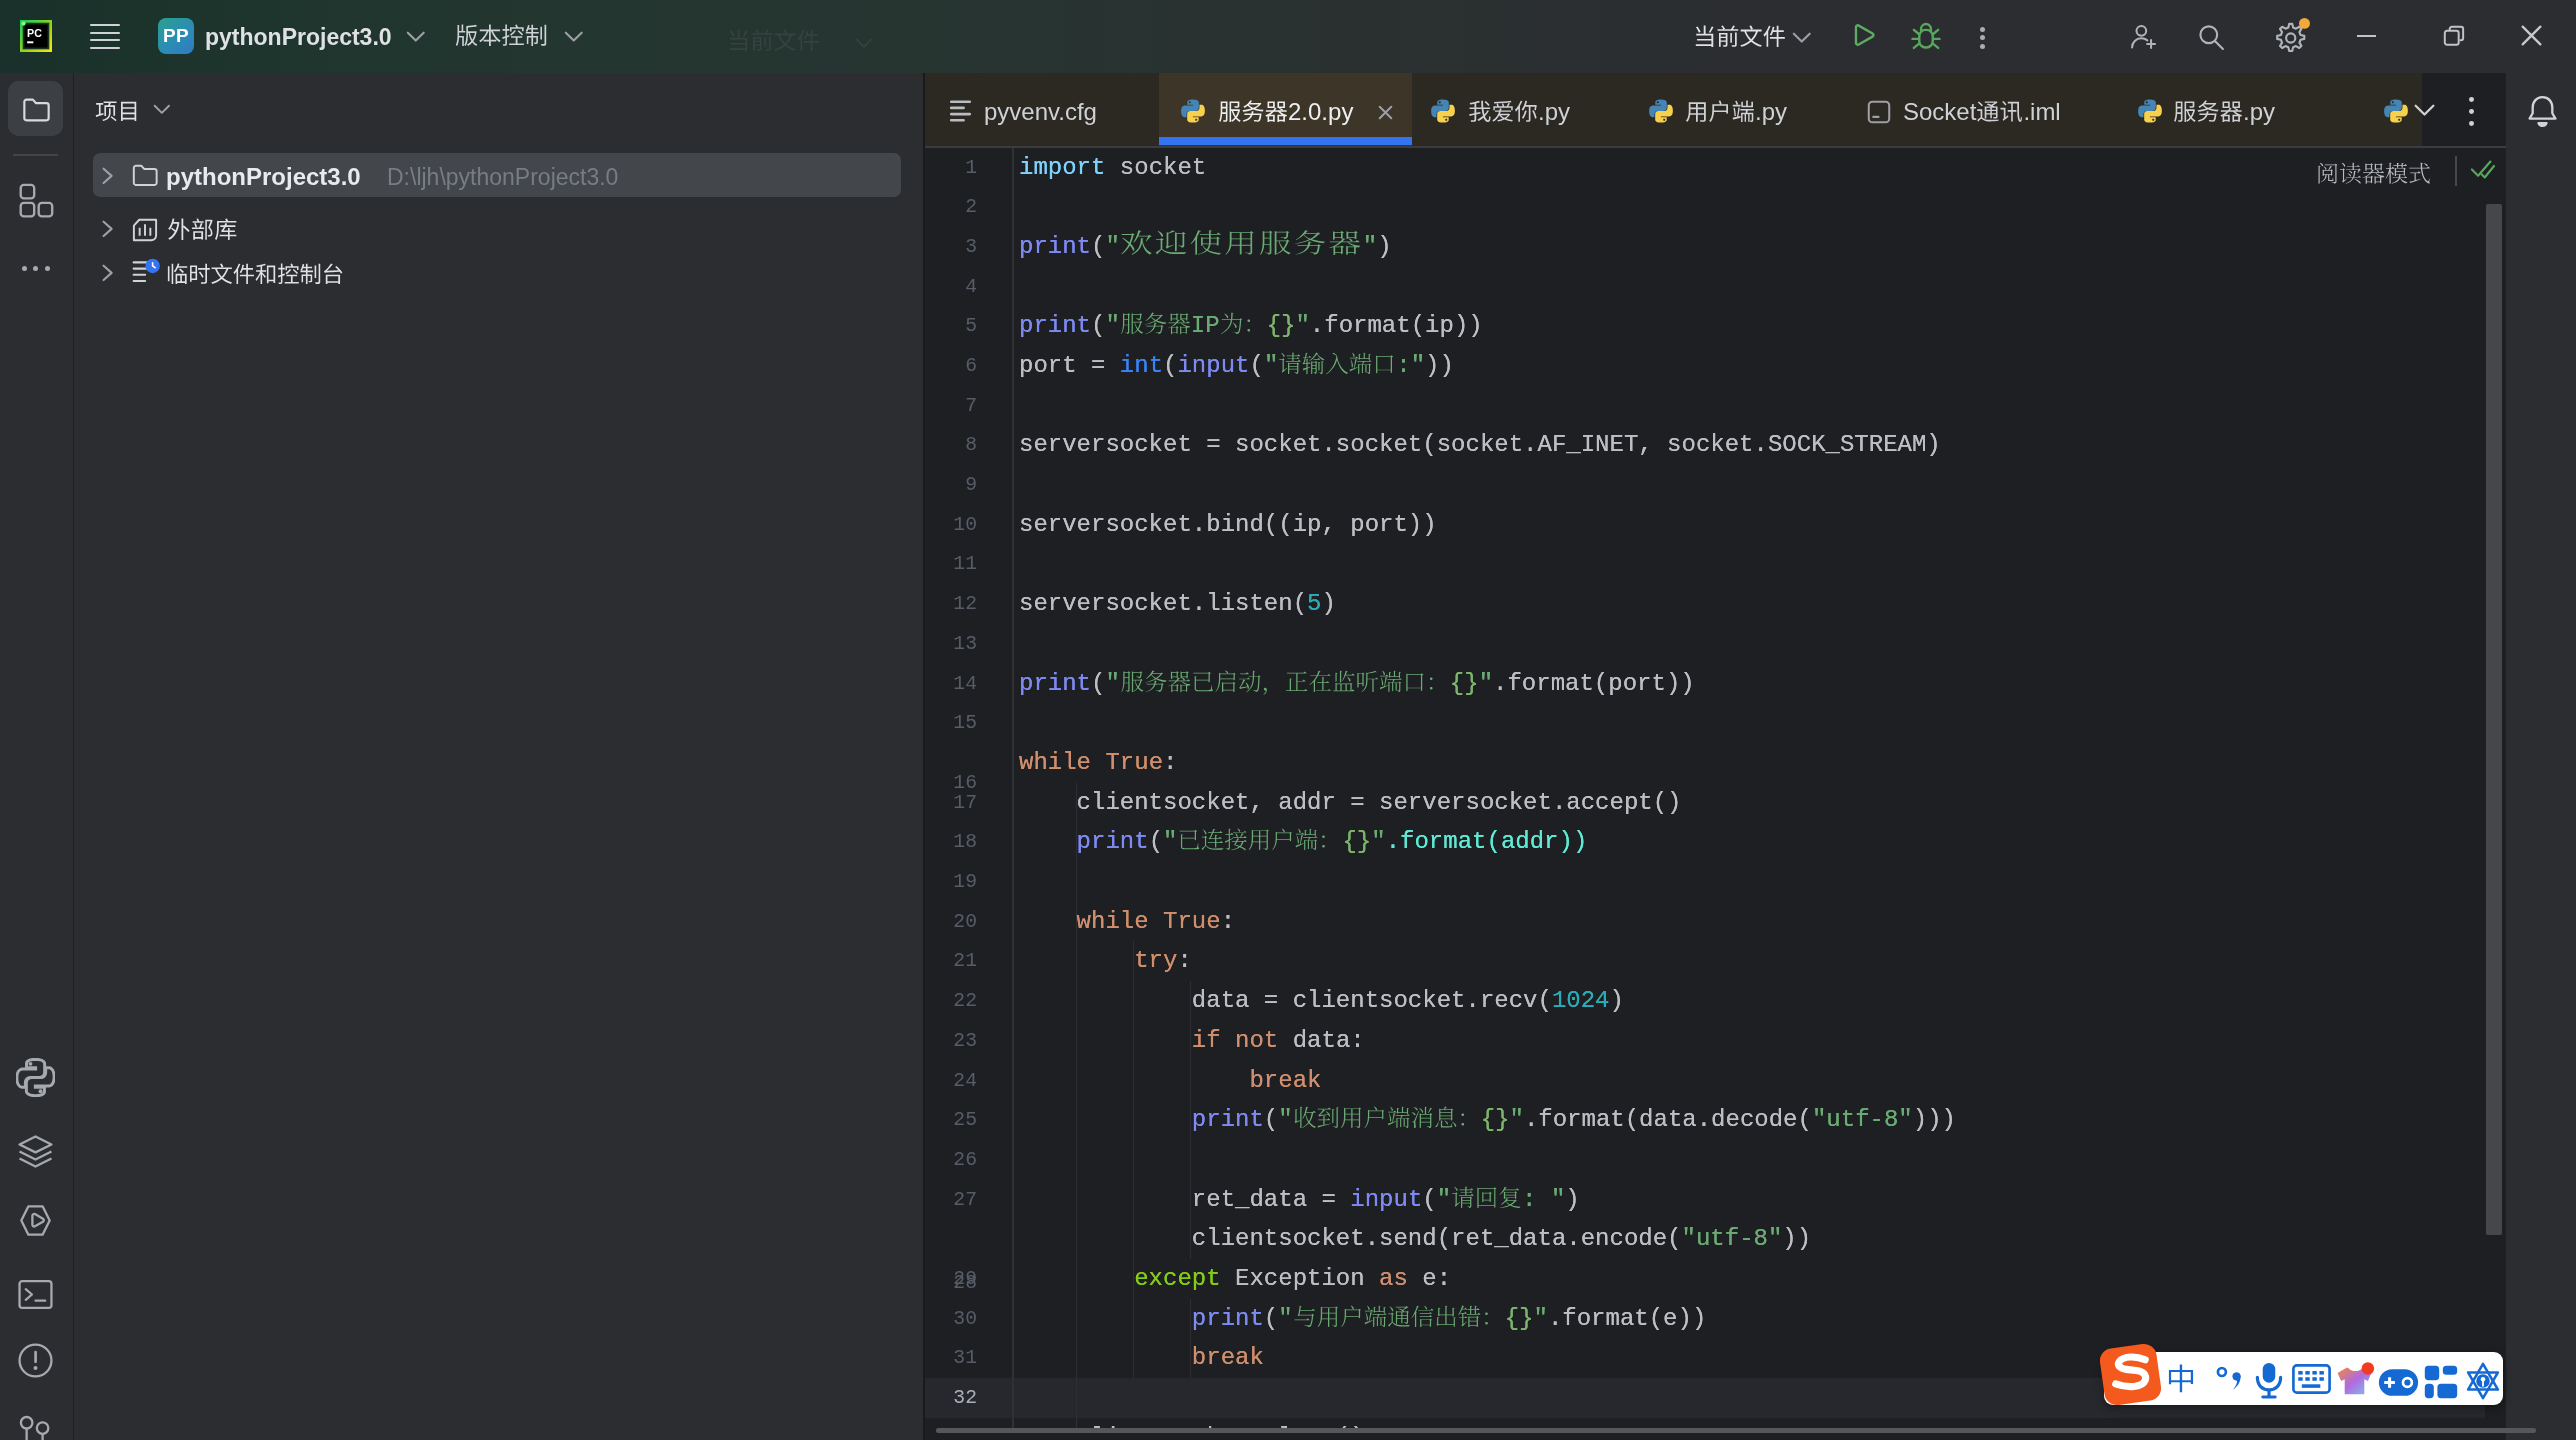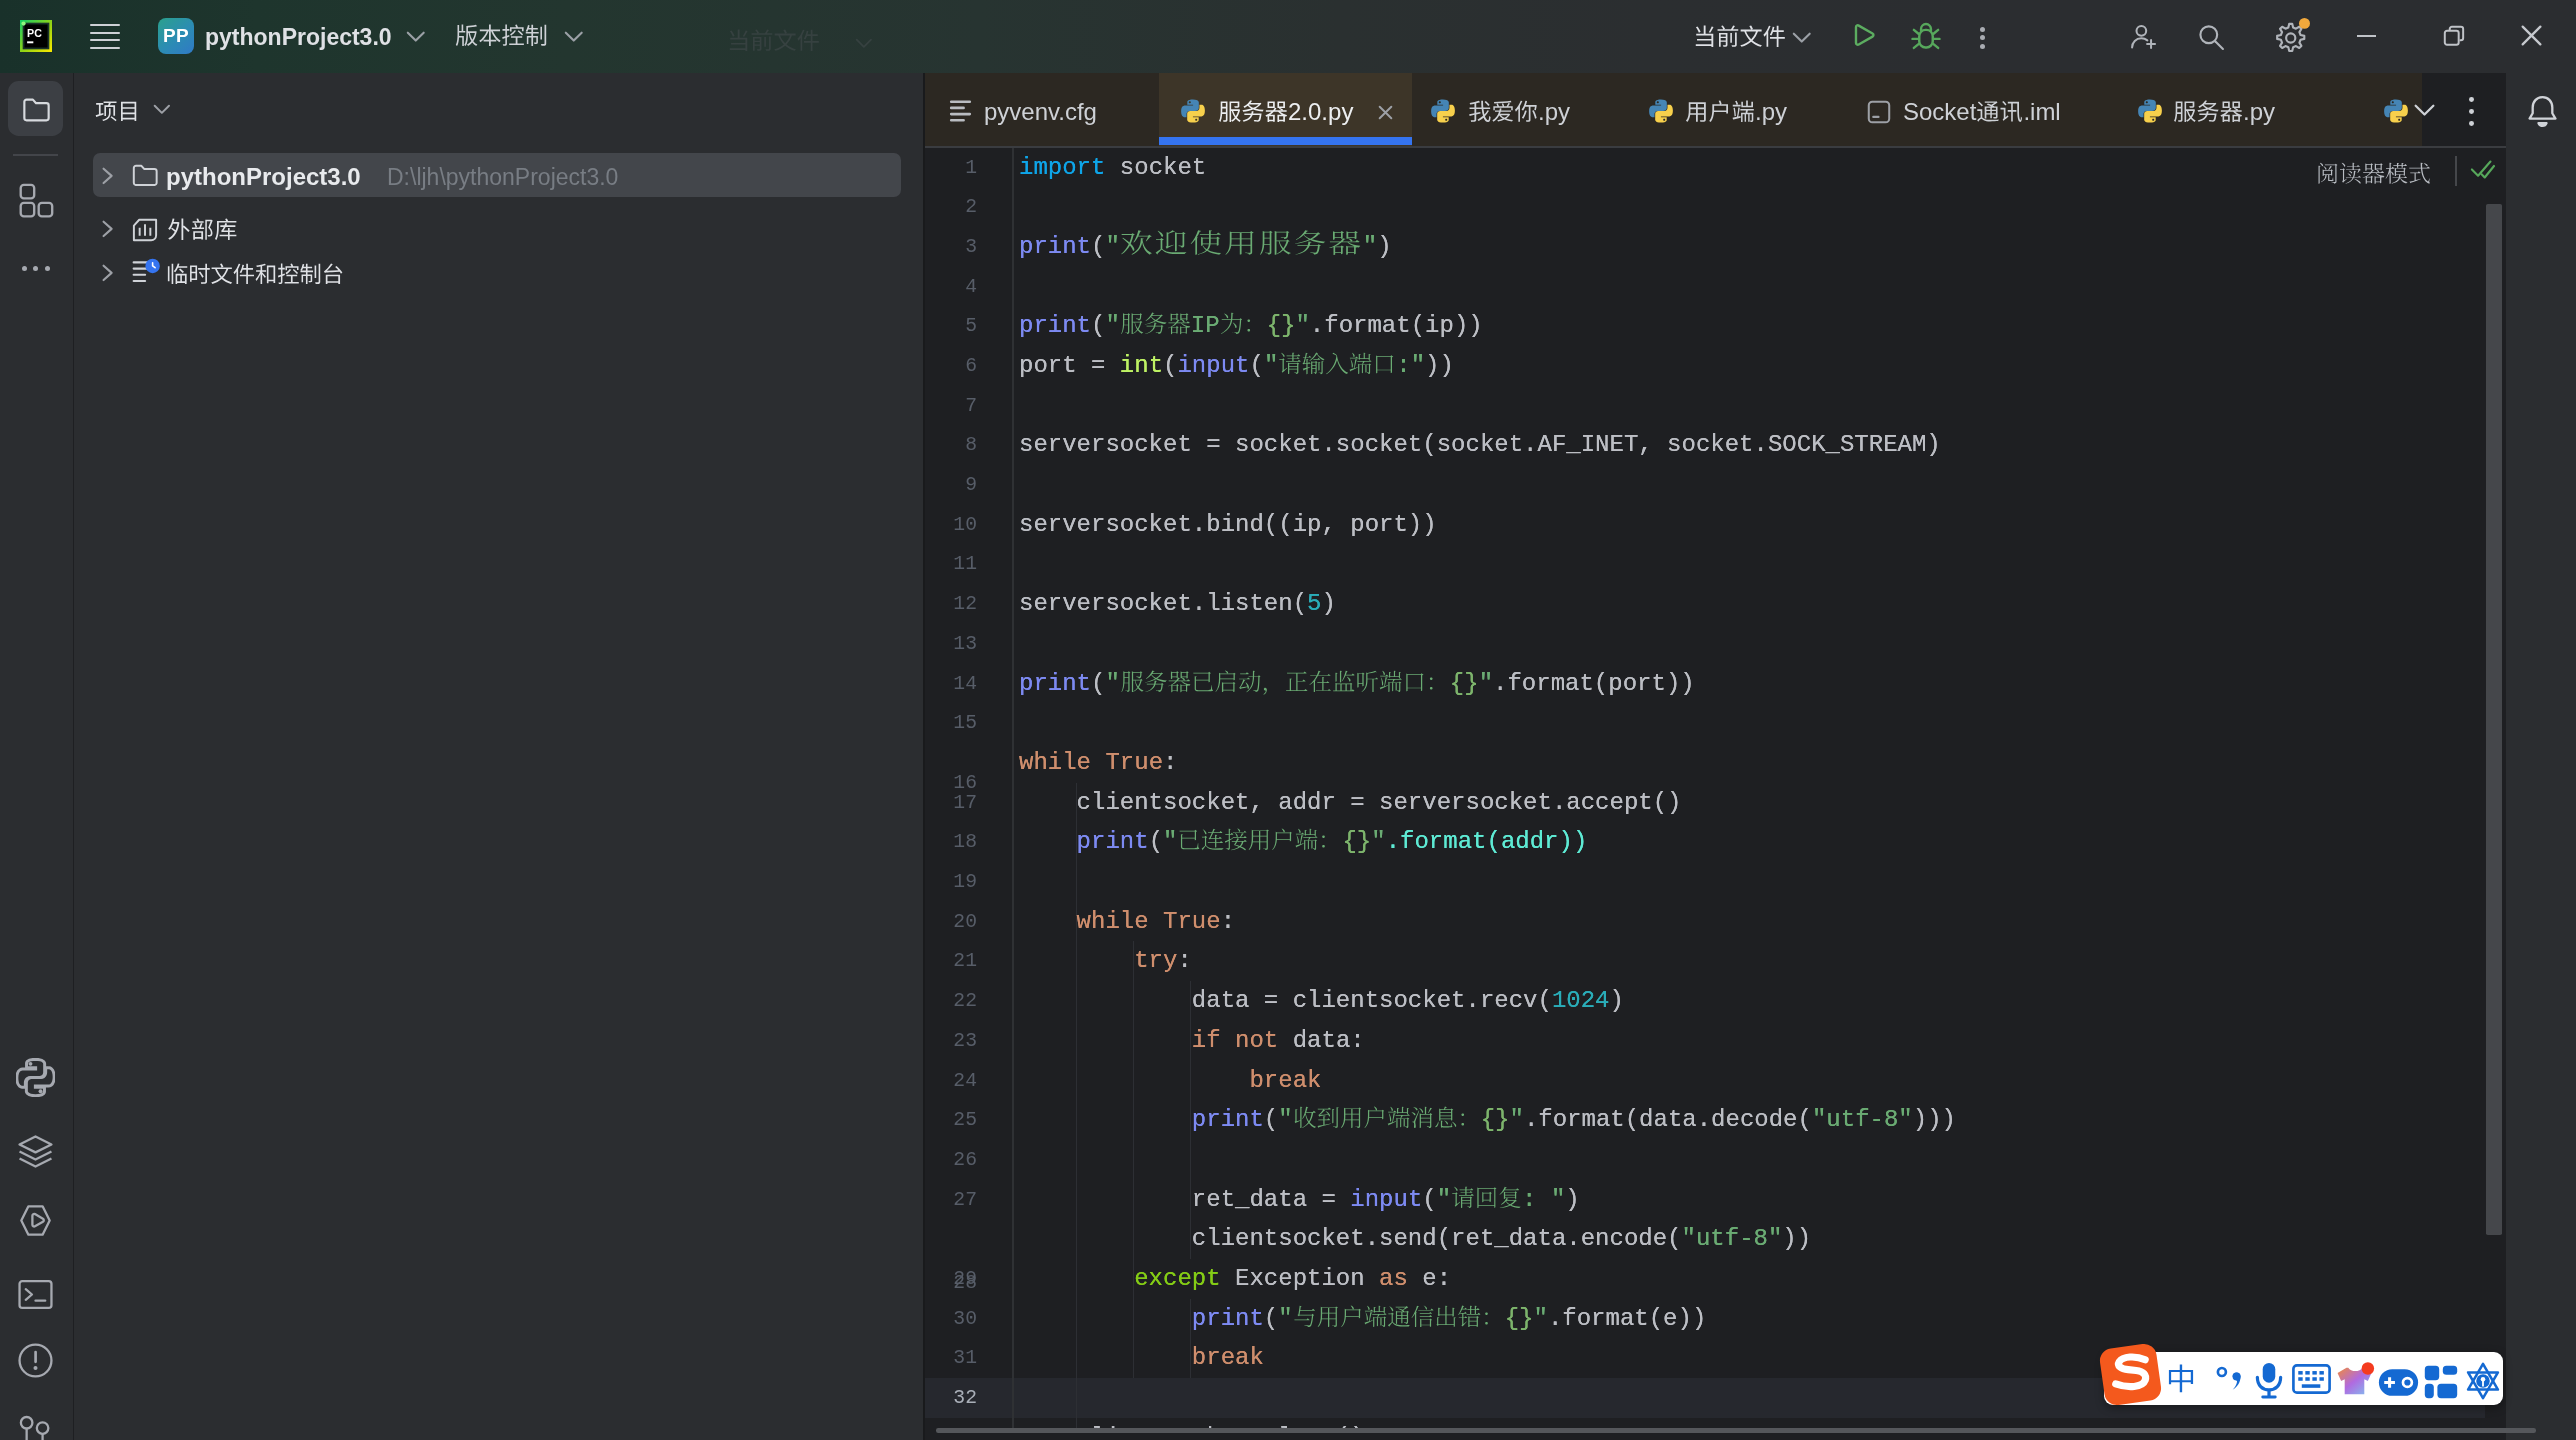--- a/index.html
+++ b/index.html
@@ -22,35 +22,35 @@
   <div style="position:absolute;left:1159px;top:73px;width:253px;height:73px;background:#3d3528"></div>
   <div style="position:absolute;left:925px;top:146px;width:1581px;height:1.8px;background:#3a3c40"></div>
   <div style="position:absolute;left:2506px;top:73px;width:70px;height:1368px;background:#2b2d30"></div>
   <div style="position:absolute;left:925px;top:1378px;width:1560px;height:40px;background:#26282e"></div>
   <div style="position:absolute;left:1012px;top:148px;width:1.8px;height:1292px;background:#2f3134"></div>
   <div class="ig" style="left:1076px;top:783px;height:658px"></div>
 <div class="ig" style="left:1133px;top:941px;height:437px"></div>
 <div class="ig" style="left:1190px;top:981px;height:278px"></div>
 <div class="ig" style="left:1190px;top:1299px;height:79px"></div>
   <div class="gnum" style="top:148px">1</div>
-<div class="cl" style="top:148px"><span style="color:#0ea5e9">import</span><span style="color:#bcbec4"> socket</span></div>
+<div class="cl" style="top:148px"><span style="color:#7dd3fc">import</span><span style="color:#bcbec4"> socket</span></div>
 <div class="gnum" style="top:187px">2</div>
 <div class="gnum" style="top:227px">3</div>
 <div class="cl" style="top:227px"><span style="color:#7d8af2">print</span><span style="color:#bcbec4">(</span><span style="color:#6aab73">"</span><svg class="cjk " width="243" height="34" style="vertical-align:-8px" viewBox="0 -28.5 271.6 37.5">
         <path d="M26.6 -15.7 23.3 -16.4C23.1 -9.6 22 -3.5 12.9 1.8L13.5 2.3C21.9 -1.8 24 -6.8 24.8 -11.8C25.7 -6.3 27.8 -1.1 33.5 2.2C33.7 1.2 34.4 0.9 35.5 0.8L35.6 0.5C28.1 -3.1 25.9 -8.7 25.1 -15V-15.1C26.1 -15.1 26.5 -15.4 26.6 -15.7ZM23.9 -24.3 20.5 -25C19.4 -20 17.3 -15 15 -11.7L15.6 -11.4C17.4 -13.2 19 -15.5 20.3 -18.1H31.3C30.6 -16.5 29.5 -14.2 28.8 -12.9L29.4 -12.7C30.7 -14 32.9 -16.4 34 -17.8C34.7 -17.8 35.1 -17.9 35.4 -18.1L32.8 -20.2L31.3 -19H20.7C21.4 -20.5 22.1 -22 22.6 -23.6C23.4 -23.6 23.8 -23.9 23.9 -24.3ZM3.3 -16.6 2.7 -16.3C4.9 -14.5 7.6 -12.2 9.8 -9.7C7.8 -5.5 5.1 -1.6 1.3 1.3L1.9 1.7C6 -1 9 -4.5 11.1 -8.2C12.7 -6.2 13.9 -4.3 14.4 -2.5C16.5 -1.3 17.5 -4.6 12 -10C13.5 -13.2 14.5 -16.5 15.2 -19.7C16 -19.8 16.3 -19.8 16.6 -20.1L14.2 -21.9L12.8 -20.8H1.7L2 -19.9H13.1C12.6 -17.1 11.7 -14.2 10.5 -11.4C8.7 -13 6.3 -14.7 3.3 -16.6Z M42.5 -24.6 42.1 -24.4C43.7 -22.8 45.8 -20.1 46.4 -18.2C48.7 -16.9 50.2 -20.8 42.5 -24.6ZM61.3 -23.6 58.6 -25C57.6 -24.3 56.1 -23.2 54.7 -22.3L52.1 -22.8V-7.7C52.1 -7.2 52 -7.1 51 -6.7L52.3 -4.4C52.6 -4.5 53 -4.8 53.2 -5.3C56 -6.5 58.7 -7.8 60.2 -8.5L60.1 -8.9C57.9 -8.3 55.7 -7.7 54 -7.2V-21.2C56 -21.9 58.5 -22.8 60 -23.4C60.8 -23.2 61.1 -23.3 61.3 -23.6ZM61.5 -22.9V-1.6H61.7C62.7 -1.6 63.4 -2 63.4 -2.2V-21.2H69.9V-8.5C69.9 -8 69.7 -7.8 69.1 -7.8C68.5 -7.8 65.4 -8 65.4 -8V-7.6C66.8 -7.4 67.6 -7.2 68 -7C68.4 -6.7 68.6 -6.2 68.7 -5.8C71.5 -6 71.8 -6.9 71.8 -8.2V-20.9C72.5 -21 73.1 -21.2 73.4 -21.4L70.6 -23.2L69.5 -22.1H63.8ZM45.4 -3.8C43.9 -2.9 41.5 -1.1 39.8 -0.1L41.8 1.9C42.1 1.6 42.1 1.4 42 1.2C43.2 -0.2 45.3 -2.2 46.1 -3.1C46.4 -3.5 46.8 -3.5 47.3 -3.1C50.8 0.3 54.5 1.3 61.3 1.3C65.5 1.3 68.8 1.3 72.4 1.3C72.5 0.5 73.1 0 74 -0.1V-0.5C69.7 -0.4 66.2 -0.4 62 -0.4C55.3 -0.4 51.2 -0.9 47.8 -3.9C47.6 -4.1 47.4 -4.2 47.3 -4.2V-13.9C48.2 -14 48.8 -14.2 49 -14.4L46.2 -16.4L44.9 -15H40.2L40.4 -14.1H45.4Z M99.5 -25V-20.9H89.1L89.4 -20H99.5V-16.7H92.7L90.6 -17.5V-7.9H90.9C91.7 -7.9 92.5 -8.2 92.5 -8.4V-9.5H99.3C99 -7.3 98.3 -5.5 97 -3.9C95.3 -5 93.9 -6.3 92.9 -7.8L92.3 -7.5C93.3 -5.7 94.6 -4.2 96.1 -2.9C94.2 -1 91.2 0.5 86.9 1.7L87.2 2.2C91.8 1.2 95.1 -0.3 97.3 -2.1C100.7 0.2 105.3 1.6 111.2 2.2C111.4 1.4 112.1 0.8 113 0.7V0.4C107.1 0 102.1 -1.1 98.4 -3.1C100 -4.9 100.9 -7 101.2 -9.5H108.2V-7.9H108.5C109.1 -7.9 110.1 -8.4 110.2 -8.6V-15.5C110.9 -15.6 111.5 -15.8 111.7 -16.1L109 -17.8L107.8 -16.7H101.4V-20H111.8C112.3 -20 112.6 -20.2 112.7 -20.5C111.6 -21.4 109.7 -22.6 109.7 -22.6L108.1 -20.9H101.4V-23.9C102.3 -24 102.6 -24.3 102.7 -24.8ZM108.2 -10.4H101.3L101.4 -11.8V-15.8H108.2ZM92.5 -10.4V-15.8H99.5V-11.8L99.4 -10.4ZM87.3 -25.1C85.4 -19.4 82.2 -13.7 79 -10.1L79.6 -9.8C81.2 -11.2 82.7 -12.9 84.2 -14.8V2.2H84.5C85.2 2.2 86.1 1.8 86.1 1.7V-16.3C86.7 -16.3 87.1 -16.6 87.2 -16.8L85.8 -17.2C87.1 -19.2 88.3 -21.4 89.2 -23.6C90 -23.6 90.5 -23.8 90.7 -24.2Z M124.7 -15H133.9V-8.8H124.4C124.7 -10.5 124.7 -12.2 124.7 -13.9ZM124.7 -15.9V-22.1H133.9V-15.9ZM122.7 -22.9V-13.8C122.7 -8.1 122.2 -2.5 117.8 1.9L118.4 2.3C122.1 -0.5 123.7 -4.2 124.3 -7.9H133.9V2H134.2C135.2 2 135.9 1.6 135.9 1.4V-7.9H145.8V-0.6C145.8 -0.1 145.6 0.1 144.8 0.1C144 0.1 140 -0.2 140 -0.2V0.3C141.7 0.5 142.8 0.7 143.3 1C143.8 1.3 144.1 1.7 144.1 2.2C147.4 1.9 147.7 1 147.7 -0.4V-21.7C148.5 -21.8 149.2 -22.1 149.5 -22.3L146.5 -24.2L145.4 -22.9H125.1L122.7 -23.8ZM145.8 -15V-8.8H135.9V-15ZM145.8 -15.9H135.9V-22.1H145.8Z M172.9 -23.4V2.3H173.2C174.2 2.3 174.9 1.9 174.9 1.7V-12.7H177.4C178.2 -9.2 179.5 -6.2 181.5 -3.8C179.8 -1.8 177.7 -0.1 175.1 1.3L175.5 1.7C178.3 0.5 180.6 -1 182.4 -2.7C184.1 -0.8 186.2 0.7 188.8 1.9C189.2 1.1 189.9 0.7 190.8 0.6L191 0.3C188.1 -0.7 185.6 -2.2 183.6 -4C185.9 -6.6 187.3 -9.5 188.2 -12.5C189 -12.6 189.4 -12.6 189.6 -12.9L187.3 -14.7L185.9 -13.6H178H174.9V-22.6H186C185.9 -19.8 185.8 -18 185.3 -17.6C185.1 -17.5 184.8 -17.4 184.2 -17.4C183.6 -17.4 181.1 -17.6 179.8 -17.7L179.7 -17.1C180.9 -17 182.4 -16.8 182.9 -16.6C183.3 -16.3 183.5 -15.9 183.5 -15.4C184.6 -15.4 185.8 -15.7 186.5 -16.2C187.6 -16.9 187.9 -18.9 188 -22.4C188.7 -22.5 189.1 -22.6 189.3 -22.8L186.8 -24.4L185.7 -23.4H175.3L172.9 -24.3ZM186.1 -12.7C185.4 -10 184.2 -7.4 182.5 -5.1C180.5 -7.2 179.1 -9.8 178.2 -12.7ZM161.4 -22.6H167.3V-16.7H161.4ZM159.5 -23.4V-14.5C159.5 -8.9 159.4 -2.9 156.6 2L157.3 2.3C160 -0.9 160.9 -5 161.2 -8.9H167.3V-0.6C167.3 -0.1 167.1 0.1 166.4 0.1C165.8 0.1 162.4 -0.2 162.4 -0.2V0.3C163.8 0.4 164.7 0.7 165.2 1C165.7 1.2 165.9 1.7 166 2.2C168.9 1.9 169.2 1 169.2 -0.4V-22.3C169.9 -22.4 170.4 -22.6 170.6 -22.8L168 -24.5L166.9 -23.4H161.8L159.5 -24.3ZM161.4 -15.8H167.3V-9.8H161.3C161.4 -11.4 161.4 -13 161.4 -14.5Z M214.1 -12 210.6 -12.5C210.5 -11.1 210.3 -9.7 209.8 -8.4H198.2L198.5 -7.5H209.6C207.9 -3.4 204.2 -0.1 196.1 1.9L196.3 2.3C206 0.4 210 -3.1 211.8 -7.5H221.2C220.8 -3.7 220.1 -1 219.3 -0.4C219 -0.2 218.6 -0.1 217.9 -0.1C217.2 -0.1 214.3 -0.3 212.7 -0.4V0.1C214.1 0.2 215.7 0.5 216.3 0.8C216.8 1.1 216.9 1.6 216.9 2C218.3 2 219.7 1.7 220.5 1.1C222 0.1 222.8 -3 223.2 -7.4C223.9 -7.4 224.4 -7.6 224.6 -7.8L222.1 -9.5L220.9 -8.4H212.1C212.4 -9.4 212.6 -10.3 212.8 -11.3C213.5 -11.3 214 -11.5 214.1 -12ZM210.6 -24.4 207.1 -25.2C205.1 -21.5 201 -17.2 196.7 -14.7L197.2 -14.3C200.1 -15.6 202.9 -17.6 205.2 -19.7C206.7 -17.8 208.7 -16.2 211.1 -14.9C206.8 -12.9 201.4 -11.4 195.6 -10.4L195.8 -9.9C202.5 -10.7 208.1 -12.1 212.7 -14.2C216.8 -12.3 221.7 -11.2 227.4 -10.5C227.6 -11.4 228.3 -11.9 229.3 -12.1V-12.4C223.9 -12.8 218.8 -13.6 214.5 -15C217.6 -16.6 220.2 -18.5 222.2 -20.7C223.1 -20.8 223.6 -20.8 223.9 -21L221.5 -23L219.8 -21.8H207.4C208.1 -22.6 208.6 -23.3 209.2 -24.1C210.1 -23.9 210.4 -24.1 210.6 -24.4ZM212.7 -15.7C209.8 -16.9 207.4 -18.4 205.7 -20.2L206.6 -21H219.5C217.8 -19 215.5 -17.2 212.7 -15.7Z M255.1 -16.3V-16.6H262.3V-15.2H262.6C263.3 -15.2 264.2 -15.6 264.3 -15.8V-22.1C265 -22.2 265.6 -22.4 265.8 -22.7L263.2 -24.4L262 -23.3H255.2L253.1 -24.1V-15.5H253.4C254 -15.5 254.6 -15.7 254.9 -15.9C256.1 -15.1 257.5 -13.8 258.1 -12.9C260.2 -12 261.4 -15.1 255.1 -16.3ZM240.5 1.9V0.3H247V1.6H247.3C247.9 1.6 248.9 1.2 248.9 1V-5.7C249.6 -5.8 250.2 -6.1 250.5 -6.3L247.8 -8L246.6 -6.9H240.7L240.2 -7.1C243.4 -8.4 245.9 -10 247.8 -11.7H254.2C256.1 -9.9 258.3 -8.5 261.6 -7.3L261.2 -6.9H254.9L252.8 -7.7V2.3H253.1C253.9 2.3 254.7 2 254.7 1.8V0.3H261.6V1.8H261.9C262.5 1.8 263.4 1.3 263.5 1.2V-5.7C264.2 -5.8 264.7 -6 265 -6.2L267.1 -5.8C267.3 -6.6 267.8 -7.2 268.4 -7.3L268.4 -7.7C262.2 -8.3 258.2 -9.8 255.2 -11.7H266.9C267.4 -11.7 267.7 -11.8 267.8 -12.2C266.7 -13.1 264.8 -14.2 264.8 -14.2L263.1 -12.6H248.8C249.5 -13.3 250.2 -14.1 250.7 -14.9C251.5 -14.8 252 -15 252.2 -15.3L249.1 -16.3C248.3 -15.1 247.4 -13.8 246.2 -12.6H234.5L234.8 -11.7H245.2C242.5 -9.3 238.8 -7 233.8 -5.5L234.2 -5.2C235.8 -5.5 237.3 -6 238.6 -6.5V2.5H238.9C239.7 2.5 240.5 2.1 240.5 1.9ZM261.6 -6V-0.6H254.7V-6ZM247 -6V-0.6H240.5V-6ZM262.3 -22.4V-17.5H255.1V-22.4ZM240 -15V-16.6H247V-15.7H247.2C247.9 -15.7 248.8 -16.1 248.9 -16.3V-22.1C249.6 -22.2 250.2 -22.4 250.4 -22.7L247.8 -24.4L246.6 -23.3H240.2L238.1 -24.1V-14.5H238.4C239.2 -14.5 240 -14.9 240 -15ZM247 -22.4V-17.5H240V-22.4Z" fill="#6aab73"></path>
       </svg><span style="color:#6aab73">"</span><span style="color:#bcbec4">)</span></div>
 <div class="gnum" style="top:267px">4</div>
 <div class="gnum" style="top:306px">5</div>
 <div class="cl" style="top:306px"><span style="color:#7d8af2">print</span><span style="color:#bcbec4">(</span><span style="color:#6aab73">"</span><svg class="cjk " width="71" height="29.4" style="vertical-align:-7px" viewBox="0 -25.0 78.9 32.9">
         <path d="M12.7 -20.5V2H12.9C13.6 2 14.1 1.6 14.1 1.5V-11.1H16C16.5 -8 17.5 -5.4 18.9 -3.3C17.7 -1.6 16.2 -0.1 14.3 1.1L14.6 1.5C16.6 0.4 18.2 -0.9 19.5 -2.4C20.8 -0.7 22.3 0.6 24.1 1.7C24.4 1 25 0.6 25.6 0.5L25.7 0.3C23.6 -0.6 21.9 -1.9 20.4 -3.5C22 -5.8 23 -8.3 23.7 -11C24.3 -11 24.6 -11.1 24.7 -11.3L23.1 -12.9L22.1 -11.9H16.4H14.1V-19.8H22.1C22.1 -17.3 22 -15.8 21.6 -15.5C21.5 -15.3 21.3 -15.3 20.9 -15.3C20.4 -15.3 18.6 -15.4 17.6 -15.5L17.6 -15C18.5 -14.9 19.5 -14.7 19.9 -14.5C20.2 -14.3 20.3 -13.9 20.3 -13.5C21.1 -13.5 22 -13.8 22.5 -14.2C23.2 -14.8 23.5 -16.6 23.5 -19.6C24 -19.7 24.3 -19.8 24.5 -20L22.7 -21.4L21.9 -20.5H14.4L12.7 -21.3ZM22.2 -11.1C21.7 -8.8 20.9 -6.5 19.6 -4.4C18.2 -6.3 17.1 -8.5 16.5 -11.1ZM4.5 -19.8H8.7V-14.7H4.5ZM3.1 -20.5V-12.7C3.1 -7.8 3 -2.5 1 1.8L1.5 2C3.4 -0.8 4.1 -4.4 4.3 -7.8H8.7V-0.5C8.7 -0.1 8.5 0.1 8.1 0.1C7.6 0.1 5.2 -0.2 5.2 -0.2V0.3C6.2 0.4 6.8 0.6 7.2 0.8C7.5 1.1 7.7 1.5 7.7 1.9C9.8 1.7 10.1 0.9 10.1 -0.3V-19.5C10.5 -19.6 10.9 -19.8 11.1 -20L9.2 -21.5L8.4 -20.5H4.8L3.1 -21.3ZM4.5 -13.9H8.7V-8.5H4.4C4.5 -10 4.5 -11.4 4.5 -12.7Z M40.8 -10.5 38.2 -10.9C38.1 -9.7 38 -8.5 37.7 -7.4H29.3L29.5 -6.6H37.5C36.3 -3 33.7 -0.1 27.8 1.6L28 2C34.9 0.3 37.8 -2.7 39.1 -6.6H45.8C45.6 -3.3 45.1 -0.9 44.5 -0.3C44.2 -0.2 44 -0.1 43.5 -0.1C43 -0.1 40.9 -0.3 39.8 -0.4V0.1C40.7 0.2 41.9 0.4 42.3 0.7C42.7 0.9 42.8 1.4 42.8 1.8C43.8 1.8 44.7 1.5 45.3 1C46.4 0.1 47 -2.6 47.3 -6.5C47.8 -6.5 48.2 -6.6 48.3 -6.8L46.5 -8.3L45.6 -7.4H39.3C39.5 -8.2 39.7 -9 39.8 -9.9C40.3 -9.9 40.7 -10.1 40.8 -10.5ZM38.2 -21.4 35.7 -22.1C34.3 -18.8 31.3 -15.1 28.3 -12.9L28.6 -12.6C30.7 -13.7 32.7 -15.4 34.3 -17.3C35.5 -15.6 36.9 -14.2 38.6 -13.1C35.5 -11.3 31.6 -10 27.4 -9.1L27.6 -8.7C32.4 -9.4 36.4 -10.6 39.8 -12.4C42.7 -10.8 46.2 -9.8 50.3 -9.2C50.5 -10 51 -10.4 51.7 -10.6V-10.9C47.8 -11.2 44.1 -11.9 41.1 -13.2C43.3 -14.5 45.1 -16.2 46.6 -18.2C47.2 -18.2 47.6 -18.2 47.8 -18.4L46.1 -20.1L44.8 -19.1H35.9C36.4 -19.8 36.8 -20.5 37.2 -21.1C37.9 -21 38.1 -21.1 38.2 -21.4ZM39.7 -13.8C37.7 -14.8 36 -16.1 34.7 -17.7L35.3 -18.4H44.7C43.4 -16.6 41.7 -15.1 39.7 -13.8Z M68.6 -14.3V-14.6H73.8V-13.3H74C74.5 -13.3 75.2 -13.7 75.2 -13.8V-19.4C75.7 -19.5 76.2 -19.7 76.3 -19.9L74.4 -21.4L73.6 -20.4H68.7L67.2 -21.1V-13.6H67.4C67.9 -13.6 68.3 -13.8 68.5 -13.9C69.3 -13.2 70.4 -12.1 70.8 -11.3C72.3 -10.5 73.1 -13.3 68.6 -14.3ZM58.1 1.7V0.3H62.8V1.4H63C63.5 1.4 64.1 1.1 64.2 0.9V-5C64.7 -5.1 65.1 -5.3 65.3 -5.5L63.4 -7L62.5 -6.1H58.3L57.9 -6.2C60.2 -7.4 62 -8.8 63.4 -10.3H68C69.4 -8.7 71 -7.4 73.3 -6.4L73 -6.1H68.5L67 -6.8V2.1H67.2C67.8 2.1 68.3 1.7 68.3 1.6V0.3H73.3V1.6H73.5C73.9 1.6 74.6 1.2 74.6 1V-5C75.1 -5.1 75.5 -5.3 75.7 -5.5L77.3 -5C77.4 -5.8 77.7 -6.3 78.2 -6.4L78.2 -6.7C73.7 -7.3 70.8 -8.5 68.7 -10.3H77.1C77.5 -10.3 77.7 -10.4 77.8 -10.7C76.9 -11.5 75.6 -12.5 75.6 -12.5L74.4 -11H64.1C64.6 -11.7 65.1 -12.4 65.5 -13.1C66 -13 66.4 -13.1 66.5 -13.4L64.3 -14.3C63.8 -13.2 63.1 -12.1 62.2 -11H53.8L54 -10.3H61.5C59.6 -8.1 56.9 -6.2 53.3 -4.8L53.6 -4.5C54.7 -4.9 55.8 -5.3 56.8 -5.7V2.2H57C57.6 2.2 58.1 1.8 58.1 1.7ZM73.3 -5.3V-0.5H68.3V-5.3ZM62.8 -5.3V-0.5H58.1V-5.3ZM73.8 -19.6V-15.4H68.6V-19.6ZM57.8 -13.2V-14.6H62.8V-13.8H63C63.4 -13.8 64.1 -14.1 64.1 -14.3V-19.4C64.6 -19.5 65.1 -19.7 65.3 -19.9L63.4 -21.4L62.5 -20.4H57.9L56.4 -21.1V-12.7H56.7C57.2 -12.7 57.8 -13 57.8 -13.2ZM62.8 -19.6V-15.4H57.8V-19.6Z" fill="#6aab73"></path>
       </svg><span style="color:#6aab73">IP</span><svg class="cjk " width="47" height="29.4" style="vertical-align:-7px" viewBox="0 -25.0 52.6 32.9">
         <path d="M14.6 -10.9 14.3 -10.7C15.5 -9.3 17 -6.9 17.2 -5.1C18.9 -3.7 20.3 -7.7 14.6 -10.9ZM5 -21 4.7 -20.8C6 -19.6 7.5 -17.6 7.9 -16.1C9.5 -14.9 10.7 -18.6 5 -21ZM14.2 -21C14.9 -21.1 15.1 -21.3 15.1 -21.7L12.6 -22C12.6 -19.6 12.6 -17.2 12.3 -14.8H1.8L2.1 -14H12.2C11.4 -8.4 9 -3.1 1.2 1.4L1.6 1.8C10.3 -2.6 12.9 -8.3 13.7 -14H22.3C22 -7.7 21.3 -1.4 20.2 -0.4C19.8 -0.1 19.6 -0.1 19 -0.1C18.3 -0.1 15.6 -0.3 14 -0.5L14 0C15.3 0.2 17 0.5 17.5 0.8C17.9 1.1 18.1 1.5 18.1 1.9C19.4 1.9 20.5 1.5 21.3 0.7C22.6 -0.8 23.4 -7.2 23.7 -13.9C24.3 -13.9 24.6 -14.1 24.8 -14.3L23 -15.8L22 -14.8H13.8C14.1 -16.9 14.1 -19 14.2 -21Z M32.2 -0.9C33.1 -0.9 33.7 -1.6 33.7 -2.4C33.7 -3.2 33.1 -3.8 32.2 -3.8C31.3 -3.8 30.7 -3.2 30.7 -2.4C30.7 -1.6 31.3 -0.9 32.2 -0.9ZM32.2 -11.6C33.1 -11.6 33.7 -12.3 33.7 -13C33.7 -13.9 33.1 -14.5 32.2 -14.5C31.3 -14.5 30.7 -13.9 30.7 -13C30.7 -12.3 31.3 -11.6 32.2 -11.6Z" fill="#6aab73"></path>
       </svg><span style="color:#7db46c">{}</span><span style="color:#6aab73">"</span><span style="color:#bcbec4">.format(ip))</span></div>
 <div class="gnum" style="top:346px">6</div>
-<div class="cl" style="top:346px"><span style="color:#bcbec4">port = </span><span style="color:#bef264">int</span><span style="color:#bcbec4">(</span><span style="color:#7d8af2">input</span><span style="color:#bcbec4">(</span><span style="color:#6aab73">"</span><svg class="cjk " width="118" height="29.4" style="vertical-align:-7px" viewBox="0 -25.0 131.5 32.9">
+<div class="cl" style="top:346px"><span style="color:#bcbec4">port = </span><span style="color:#3b82f6">int</span><span style="color:#bcbec4">(</span><span style="color:#7d8af2">input</span><span style="color:#bcbec4">(</span><span style="color:#6aab73">"</span><svg class="cjk " width="118" height="29.4" style="vertical-align:-7px" viewBox="0 -25.0 131.5 32.9">
         <path d="M3.5 -21.9 3.2 -21.7C4.2 -20.6 5.5 -18.8 5.9 -17.4C7.4 -16.3 8.5 -19.5 3.5 -21.9ZM6.2 -13.9C6.7 -14 7 -14.2 7.1 -14.4L5.6 -15.7L4.8 -14.9H1L1.3 -14.1H4.8V-2.4C4.8 -2 4.7 -1.8 3.9 -1.4L4.9 0.4C5.1 0.3 5.4 0.1 5.5 -0.4C7.3 -2.1 9 -3.8 9.9 -4.6L9.7 -5L6.2 -2.6ZM12.3 -3.9V-6.2H21.1V-3.9ZM12.3 1.4V-3.2H21.1V-0.5C21.1 -0.1 20.9 0.1 20.5 0.1C20 0.1 17.7 -0.1 17.7 -0.1V0.3C18.7 0.4 19.3 0.6 19.6 0.9C20 1.1 20.1 1.5 20.2 1.9C22.2 1.7 22.5 1 22.5 -0.3V-9.1C23 -9.2 23.4 -9.4 23.6 -9.6L21.6 -11.1L20.8 -10.1H12.4L10.9 -10.9V1.9H11.1C11.7 1.9 12.3 1.6 12.3 1.4ZM21.1 -9.3V-7H12.3V-9.3ZM22.5 -20.3 21.4 -18.9H17.1V-21.1C17.7 -21.2 17.9 -21.4 17.9 -21.8L15.7 -22V-18.9H9.2L9.4 -18.1H15.7V-15.9H10.3L10.5 -15.1H15.7V-12.7H8.5L8.8 -11.9H24.5C24.9 -11.9 25.1 -12 25.2 -12.3C24.4 -13.1 23.1 -14.1 23.1 -14.1L21.9 -12.7H17.1V-15.1H23C23.4 -15.1 23.6 -15.2 23.7 -15.5C22.9 -16.2 21.7 -17.1 21.7 -17.1L20.6 -15.9H17.1V-18.1H23.9C24.3 -18.1 24.5 -18.2 24.6 -18.5C23.8 -19.3 22.5 -20.3 22.5 -20.3Z M50.7 -12.3 48.4 -12.5V-0.2C48.4 0.2 48.3 0.3 47.9 0.3C47.4 0.3 45.1 0.1 45.1 0.1V0.6C46.1 0.6 46.7 0.8 47 1.1C47.4 1.3 47.5 1.7 47.6 2.1C49.5 1.9 49.7 1.1 49.7 -0.1V-11.6C50.4 -11.7 50.6 -11.9 50.7 -12.3ZM45.1 -16.1 44 -14.9H39.2L39.5 -14.1H46.3C46.7 -14.1 46.9 -14.2 47 -14.5C46.3 -15.3 45.1 -16.1 45.1 -16.1ZM47.1 -11.3 44.9 -11.5V-2H45.2C45.7 -2 46.2 -2.3 46.2 -2.5V-10.6C46.8 -10.7 47.1 -10.9 47.1 -11.3ZM33.1 -21.2 30.9 -21.9C30.7 -20.7 30.4 -19.1 30 -17.3H27.5L27.7 -16.5H29.8C29.2 -14.4 28.7 -12.3 28.2 -10.8C27.8 -10.6 27.3 -10.4 27 -10.3L28.7 -8.9L29.5 -9.7H31.5V-5C29.7 -4.5 28.3 -4.1 27.4 -3.9L28.6 -1.9C28.9 -2.1 29 -2.3 29.1 -2.6L31.5 -3.7V2.1H31.7C32.4 2.1 32.8 1.7 32.8 1.6V-4.3C34.1 -4.9 35.2 -5.5 36.1 -6L36 -6.3L32.8 -5.4V-9.7H35.6C36 -9.7 36.2 -9.8 36.3 -10.1C35.6 -10.8 34.4 -11.7 34.4 -11.7L33.5 -10.4H32.8V-13.9C33.5 -14 33.7 -14.3 33.7 -14.6L31.5 -14.9V-10.4H29.5C30 -12.2 30.6 -14.4 31.1 -16.5H36.3C36.6 -16.5 36.9 -16.7 37 -17C36.2 -17.7 35 -18.6 35 -18.6L33.9 -17.3H31.3C31.6 -18.6 31.9 -19.8 32.1 -20.7C32.7 -20.6 33 -20.9 33.1 -21.2ZM44.6 -21.1 42.4 -22.2C40.5 -18.4 37.5 -15 34.8 -13.1L35.2 -12.7C38.1 -14.3 41 -16.9 43.2 -20.2C44.8 -17.4 47.6 -14.8 50.4 -13.3C50.6 -13.8 51 -14.1 51.6 -14.3L51.7 -14.6C48.8 -15.8 45.3 -18.1 43.6 -20.7C44.1 -20.6 44.4 -20.8 44.6 -21.1ZM38.1 -4.5V-7.5H41.7V-4.5ZM38.1 1.5V-3.7H41.7V-0.4C41.7 -0.1 41.6 0 41.3 0C40.9 0 39.5 -0.1 39.5 -0.1V0.3C40.2 0.4 40.6 0.6 40.8 0.8C41.1 1.1 41.2 1.4 41.2 1.8C42.8 1.6 43 0.9 43 -0.3V-10.8C43.5 -10.8 43.9 -11 44.1 -11.2L42.2 -12.7L41.4 -11.8H38.2L36.8 -12.5V2H37C37.6 2 38.1 1.7 38.1 1.5ZM38.1 -8.3V-11H41.7V-8.3Z M64.9 -18.5 65 -17.5C63.6 -9.2 59.2 -2.5 53.6 1.7L54 2.1C59.8 -1.6 64 -7.5 65.8 -13.9C67.6 -6.8 71.3 -0.9 76.3 2C76.6 1.4 77.3 0.9 78.1 1L78.2 0.6C71.6 -2.5 67.1 -9.9 65.8 -18.4C65.5 -19.8 63.6 -20.9 61.6 -22C61.4 -21.8 60.9 -21 60.7 -20.7C62.5 -20.1 64.7 -19.2 64.9 -18.5Z M82.9 -21.8 82.6 -21.6C83.3 -20.5 84.1 -18.8 84.2 -17.4C85.5 -16.2 87 -19.2 82.9 -21.8ZM81.3 -14.5 80.9 -14.4C82.1 -11.7 82.3 -7.7 82.3 -5.7C83.3 -4.1 85.1 -8.4 81.3 -14.5ZM87.4 -17.8 86.3 -16.4H80.1L80.3 -15.6H88.8C89.1 -15.6 89.4 -15.8 89.4 -16C88.6 -16.8 87.4 -17.8 87.4 -17.8ZM103.5 -20.3 101.2 -20.6V-15.7H96.9V-21C97.5 -21.1 97.8 -21.3 97.8 -21.6L95.6 -21.9V-15.7H91.4V-19.6C92.3 -19.8 92.5 -20 92.5 -20.3L90.1 -20.5V-15.7C89.8 -15.6 89.6 -15.4 89.4 -15.2L91 -14L91.6 -14.9H101.2V-13.8H101.4C101.9 -13.8 102.5 -14.1 102.5 -14.3V-19.6C103.2 -19.7 103.4 -19.9 103.5 -20.3ZM102.5 -13.9 101.4 -12.6H88.4L88.6 -11.8H94.9C94.6 -10.9 94.1 -9.7 93.8 -8.9H90.9L89.4 -9.6V1.9H89.6C90.2 1.9 90.7 1.6 90.7 1.4V-8.1H93.6V0.9H93.8C94.4 0.9 94.8 0.6 94.8 0.4V-8.1H97.5V0.3H97.7C98.4 0.3 98.8 -0.1 98.8 -0.2V-8.1H101.5V-0.3C101.5 0 101.4 0.2 101.1 0.2C100.7 0.2 99.3 0 99.3 0V0.5C100 0.6 100.4 0.7 100.7 0.9C100.9 1.2 101 1.6 101 2C102.6 1.8 102.8 1.1 102.8 -0.1V-7.9C103.3 -8 103.7 -8.2 103.9 -8.4L102 -9.8L101.3 -8.9H94.5C95.2 -9.7 96 -10.9 96.6 -11.8H103.8C104.1 -11.8 104.4 -12 104.4 -12.3C103.7 -13 102.5 -13.9 102.5 -13.9ZM79.7 -3 80.9 -1C81.1 -1.1 81.3 -1.4 81.4 -1.7C84.6 -3.2 87.1 -4.5 88.9 -5.5L88.8 -5.9L85.4 -4.7C86.2 -7.6 87.1 -11.2 87.6 -13.6C88.2 -13.7 88.5 -14 88.6 -14.3L86.2 -14.7C85.8 -11.7 85.2 -7.6 84.7 -4.5C82.6 -3.8 80.8 -3.2 79.7 -3Z M125.9 -2.9H110.9V-17.2H125.9ZM110.9 0.4V-2.2H125.9V0.7H126.1C126.6 0.7 127.3 0.3 127.3 0.2V-16.8C128 -16.9 128.5 -17.1 128.8 -17.4L126.5 -19.1L125.6 -18H111.1L109.5 -18.8V1H109.7C110.4 1 110.9 0.6 110.9 0.4Z" fill="#6aab73"></path>
       </svg><span style="color:#6aab73">:</span><span style="color:#6aab73">"</span><span style="color:#bcbec4">))</span></div>
 <div class="gnum" style="top:386px">7</div>
 <div class="gnum" style="top:425px">8</div>
 <div class="cl" style="top:425px"><span style="color:#bcbec4">serversocket = socket.socket(socket.AF_INET, socket.SOCK_STREAM)</span></div>
 <div class="gnum" style="top:465px">9</div>
 <div class="gnum" style="top:505px">10</div>
 <div class="cl" style="top:505px"><span style="color:#bcbec4">serversocket.bind((ip, port))</span></div>
 <div class="gnum" style="top:544px">11</div>
 <div class="gnum" style="top:584px">12</div>

